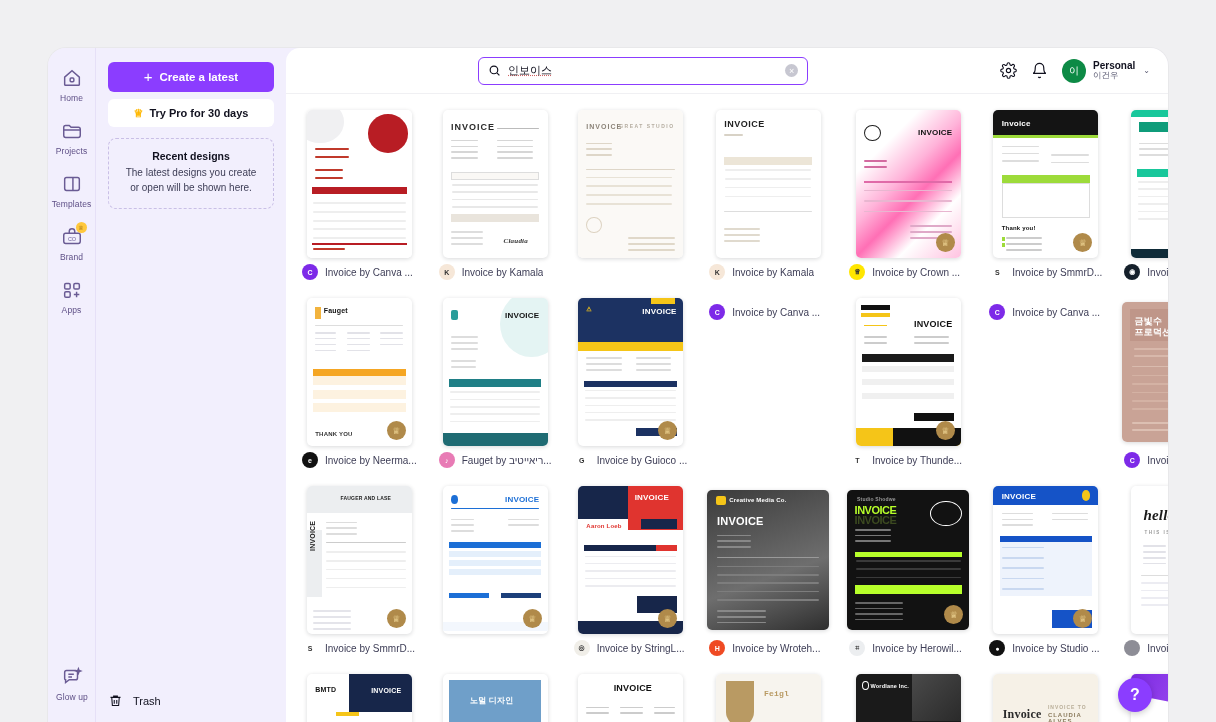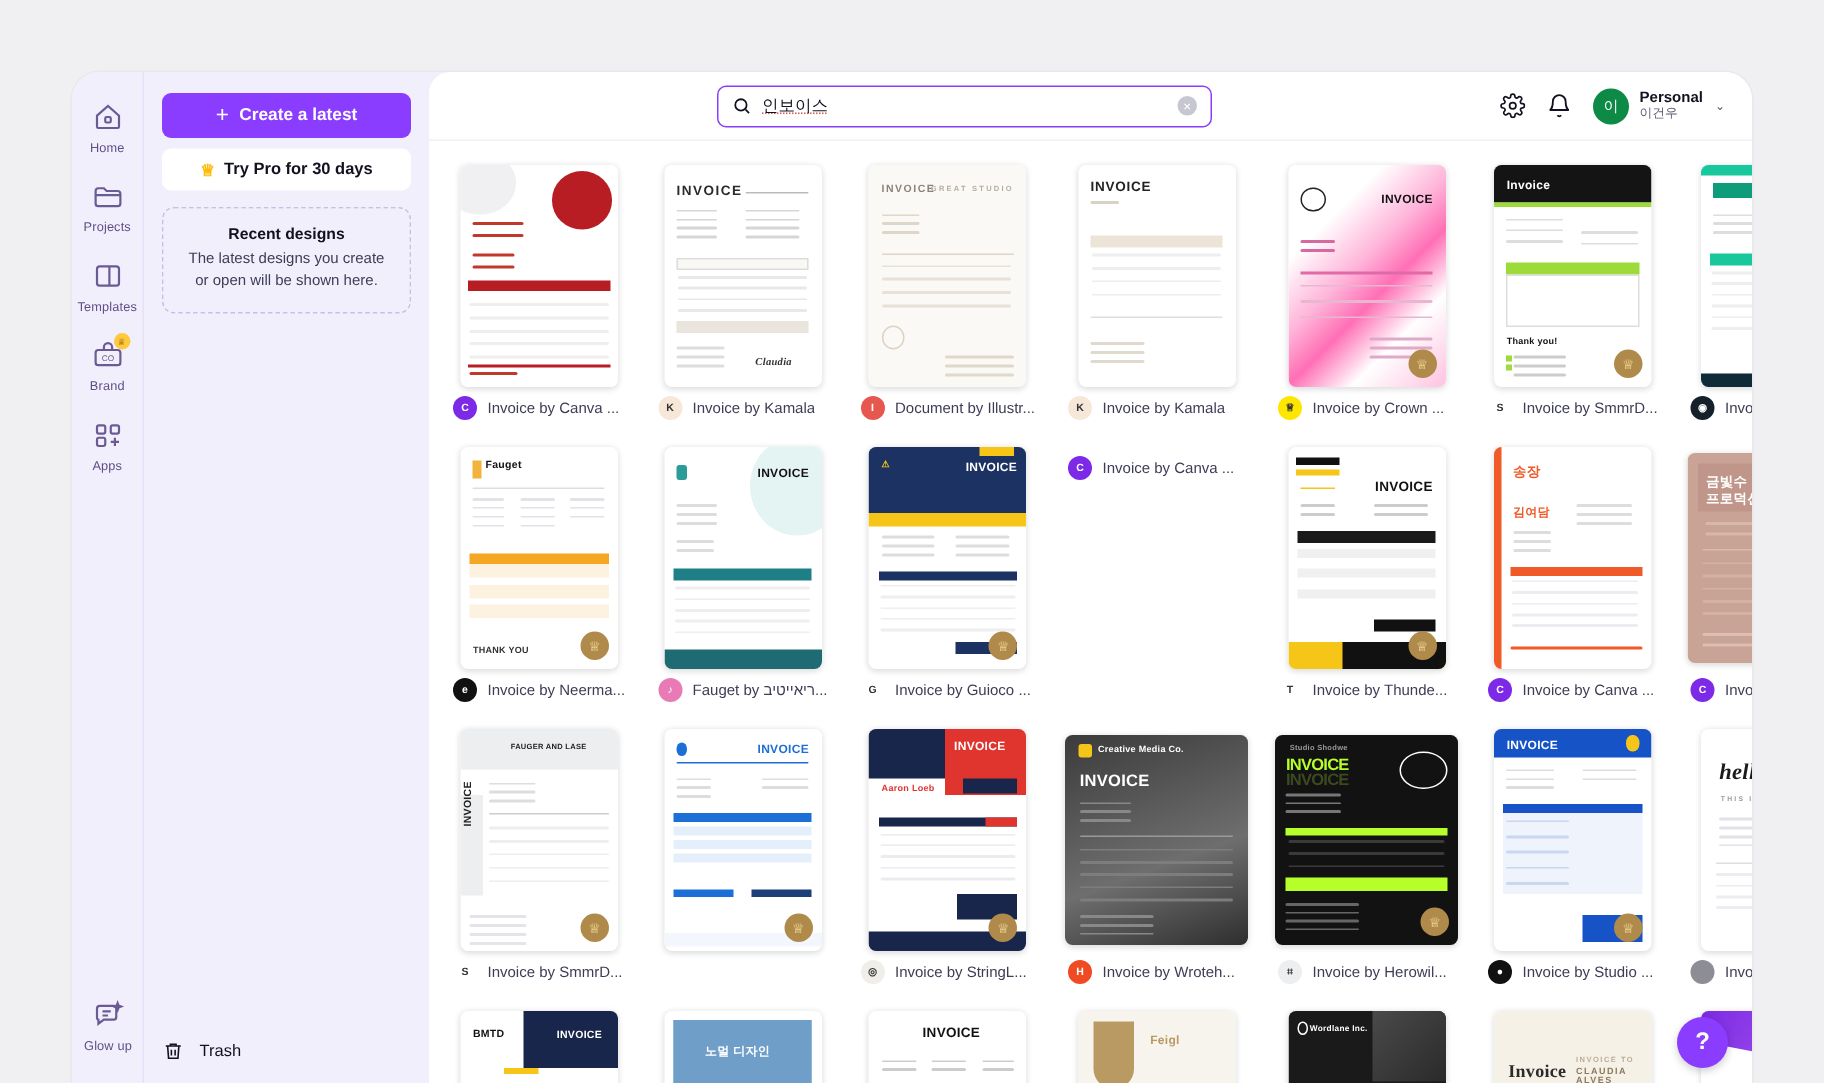--- a/index.html
+++ b/index.html
@@ -395,24 +395,20 @@
                   <div class="ln" style="left:8%;top:51%;width:82%;height:1.5px;background:#e8e2d6"></div>
                   <div class="ln" style="left:8%;top:57%;width:82%;height:1.5px;background:#e8e2d6"></div>
                   <div class="ln" style="left:8%;top:63%;width:82%;height:1.5px;background:#e8e2d6"></div>
     <div class="bar" style="left:8%;top:72%;width:15%;height:11%;border-radius:50%;border:1px solid #ddd3c2"></div>
     <div class="ln" style="left:48%;top:86%;width:44%;height:1.5px;background:#e0d8c9"></div>
                   <div class="ln" style="left:48%;top:90%;width:44%;height:1.5px;background:#e0d8c9"></div>
                   <div class="ln" style="left:48%;top:94%;width:44%;height:1.5px;background:#e0d8c9"></div>
                 </div>
               </div>
             </div>
-            <div class="caption">
-              <span class="cap-av" style="background:#e6584f;color:#fff">I</span>
-              <span class="cap-txt">Document by Illustr...</span>
-            </div>
           </div>
           <div class="card">
             <div class="thumb-wrap">
               <div class="thumb">
                 <div class="art">
                   <div class="tx" style="left:8%;top:6%;font-size:9px;color:#222;letter-spacing:.5px">INVOICE</div>
     <div class="ln" style="left:8%;top:16%;width:18%;height:2px;background:#d8d2c6"></div>
     <div class="bar" style="left:8%;top:32%;width:84%;height:5%;background:#ece5d7"></div>
     <div class="ln" style="left:9%;top:40%;width:82%;height:1.5px;background:#eee"></div>
                   <div class="ln" style="left:9%;top:46%;width:82%;height:1.5px;background:#eee"></div>
@@ -629,42 +625,20 @@
                 </div>
                 <div class="crown-tag">♕</div>
               </div>
             </div>
             <div class="caption">
               <span class="cap-av" style="background:#ffffff;color:#333">T</span>
               <span class="cap-txt">Invoice by Thunde...</span>
             </div>
           </div>
           <div class="card">
-            <div class="thumb-wrap">
-              <div class="thumb">
-                <div class="art">
-                  <div class="bar" style="left:0;top:0;width:5%;height:100%;background:#f05a28"></div>
-    <div class="tx" style="left:12%;top:7%;font-size:9px;color:#f05a28">송장</div>
-    <div class="tx" style="left:12%;top:26%;font-size:8px;color:#f05a28">김여담</div>
-    <div class="ln" style="left:12%;top:38%;width:24%;height:1.5px;background:#ddd"></div>
-                  <div class="ln" style="left:12%;top:42%;width:24%;height:1.5px;background:#ddd"></div>
-                  <div class="ln" style="left:12%;top:46%;width:24%;height:1.5px;background:#ddd"></div>
-                  <div class="ln" style="left:52%;top:26%;width:36%;height:1.5px;background:#ddd"></div>
-                  <div class="ln" style="left:52%;top:30%;width:36%;height:1.5px;background:#ddd"></div>
-                  <div class="ln" style="left:52%;top:34%;width:36%;height:1.5px;background:#ddd"></div>
-    <div class="bar" style="left:10%;top:54%;width:84%;height:4%;background:#f05a28"></div>
-    <div class="ln" style="left:11%;top:60%;width:80%;height:1.5px;background:#ececf2"></div>
-                  <div class="ln" style="left:11%;top:65%;width:80%;height:1.5px;background:#ececf2"></div>
-                  <div class="ln" style="left:11%;top:70%;width:80%;height:1.5px;background:#ececf2"></div>
-                  <div class="ln" style="left:11%;top:75%;width:80%;height:1.5px;background:#ececf2"></div>
-                  <div class="ln" style="left:11%;top:80%;width:80%;height:1.5px;background:#ececf2"></div>
-    <div class="ln" style="left:10%;top:90%;width:84%;height:1.5px;background:#f05a28"></div>
-                </div>
-              </div>
-            </div>
             <div class="caption">
               <span class="cap-av" style="background:#7d2ae8;color:#fff">C</span>
               <span class="cap-txt">Invoice by Canva ...</span>
             </div>
           </div>
           <div class="card">
             <div class="thumb-wrap">
               <div class="thumb wide">
                 <div class="art">
                   <div class="bar" style="position:absolute;inset:0;width:100%;height:100%;background:#c9a396"></div>
@@ -919,21 +893,21 @@
     </div>
               </div>
             </div>
           </div>
           <div class="card">
             <div class="thumb-wrap">
               <div class="thumb">
                 <div class="art">
                   <div class="bar" style="position:absolute;inset:0;width:100%;height:100%;background:#f7f4ee"></div>
     <div class="bar" style="left:10%;top:5%;width:26%;height:30%;border-radius:0 0 40px 40px;background:#b99a63"></div>
-    <div class="tx" style="left:46%;top:10%;font-size:8px;font-family:Liberation Sans, sans-serif;color:#b99a63">Feigl</div>
+    <div class="tx" style="left:46%;top:10%;font-size:8px;font-family:Liberation Mono, monospace;color:#b99a63">Feigl</div>
 
     </div>
               </div>
             </div>
           </div>
           <div class="card">
             <div class="thumb-wrap">
               <div class="thumb">
                 <div class="art">
                   <div class="bar" style="position:absolute;inset:0;width:100%;height:100%;background:#1a1a1a"></div>

